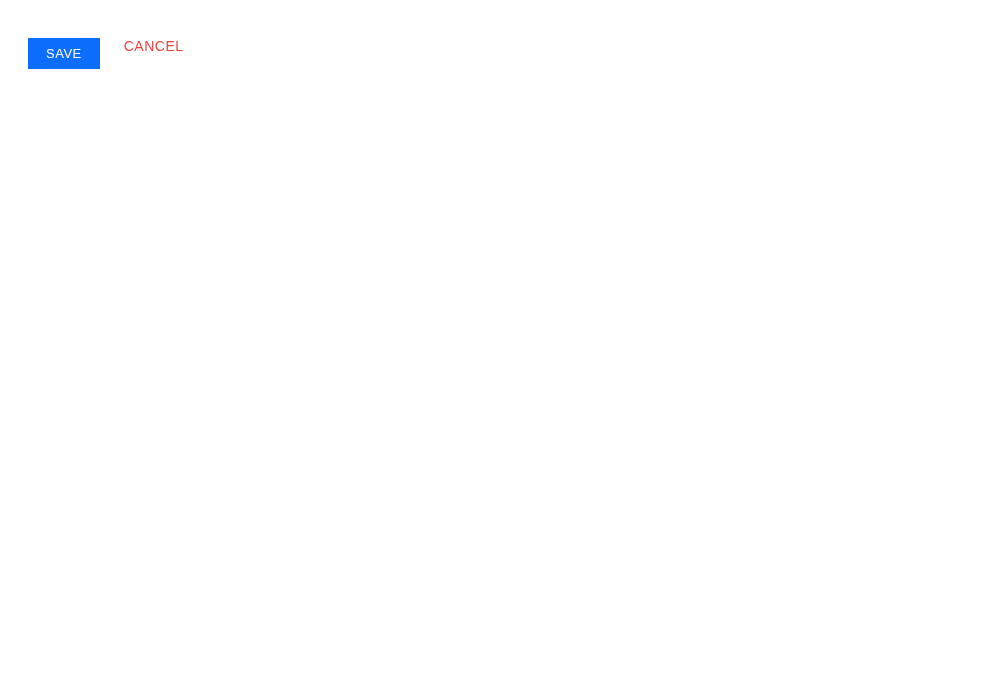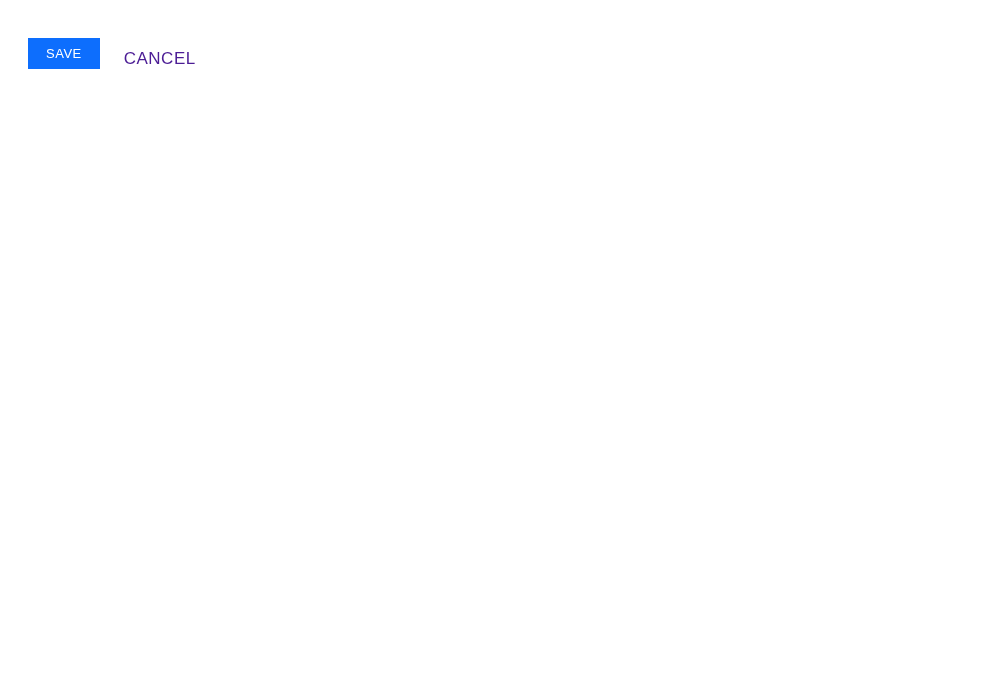--- a/index.html
+++ b/index.html
@@ -1,21 +1,21 @@
 <!DOCTYPE html>
 <html><head>
 <meta charset="utf-8">
 <style>
 * { box-sizing: border-box; margin: 0; padding: 0; }
 body { font-family: "Segoe UI", Arial, sans-serif; background: #fff; color: #333; }
 .header { padding: 20px 28px 10px; }
 .title { font-size: 28px; font-weight: 300; color: #4a4a4a; }
-.actions { margin-top: 18px; display: flex; gap: 24px; align-items: flex-end; }
+.actions { margin-top: 18px; display: flex; gap: 24px; align-items: flex-start; }
 .btn-save { background: #0d6efd; color: #fff; border: none; padding: 8px 18px; font-size: 13px; letter-spacing: 0.5px; cursor: pointer; }
-.btn-cancel { background: transparent; color: #4c1d95; border: none; font-size: 17px; letter-spacing: 0.5px; cursor: pointer; }
+.btn-cancel { background: transparent; color: #ef4444; border: none; font-size: 14px; letter-spacing: 0.5px; cursor: pointer; }
 .workspace { position: relative; margin: 18px 0 0 12px; }
 .toolbox { position: absolute; left: 0; top: 0; width: 40px; border: 1px solid #e0e0e0; border-radius: 3px; background: #fff; padding: 6px 0; display: flex; flex-direction: column; align-items: center; gap: 2px; }
 .tool { width: 32px; height: 26px; display: flex; align-items: center; justify-content: center; cursor: pointer; border-radius: 3px; }
 .tool svg { width: 18px; height: 18px; }
 .divider { width: 28px; height: 1px; background: #e0e0e0; margin: 2px 0; }
 .canvas { position: absolute; left: 50px; top: 0; width: 920px; height: 540px; }
 .node-label { position: absolute; font-size: 12px; color: #555; text-align: center; }
 .circle-node { position: absolute; width: 54px; height: 54px; border-radius: 50%; display: flex; align-items: center; justify-content: center; }
 .circle-node svg { width: 26px; height: 26px; fill: #fff; }
 .yellow { background: #f5b800; }

